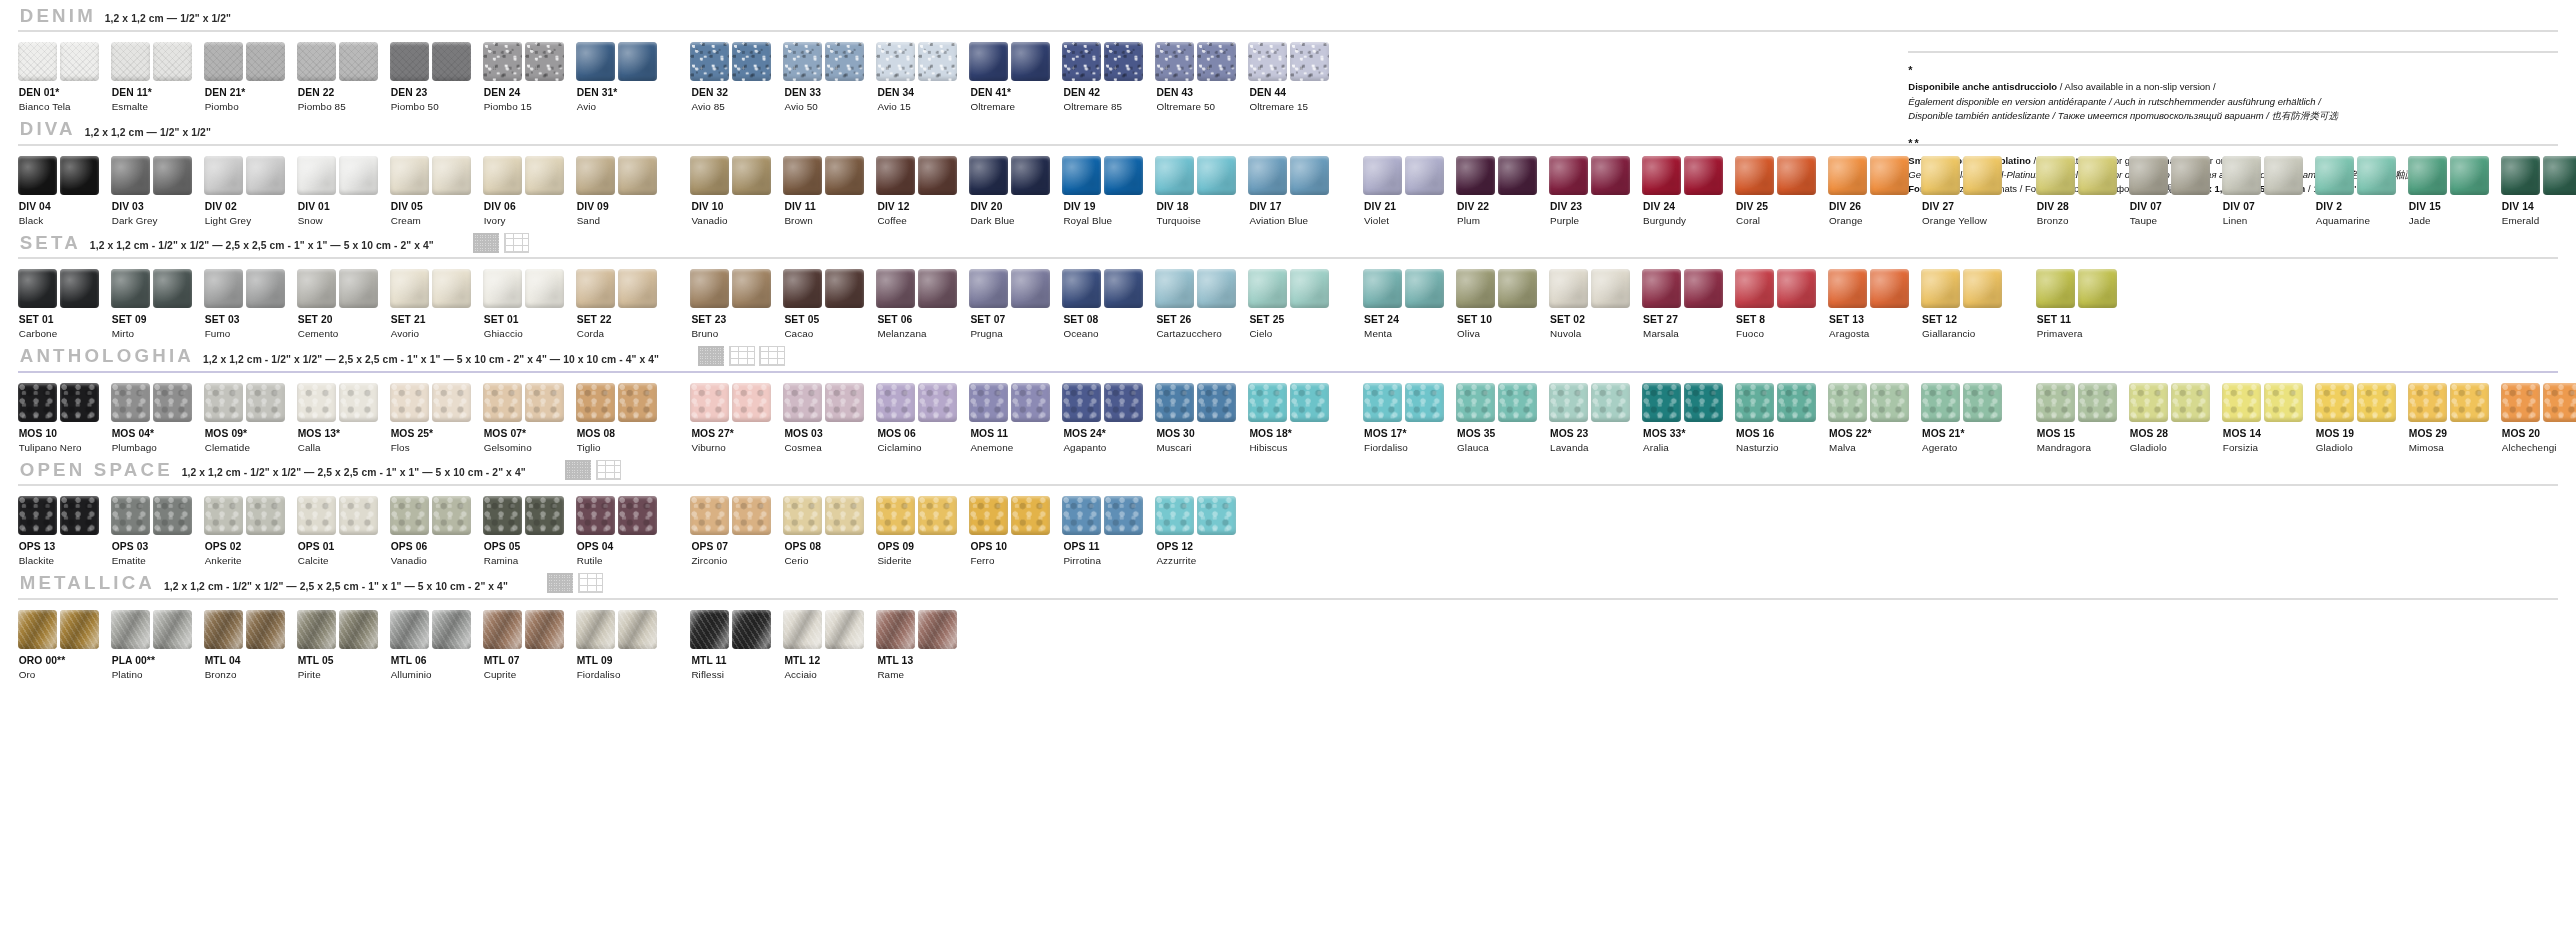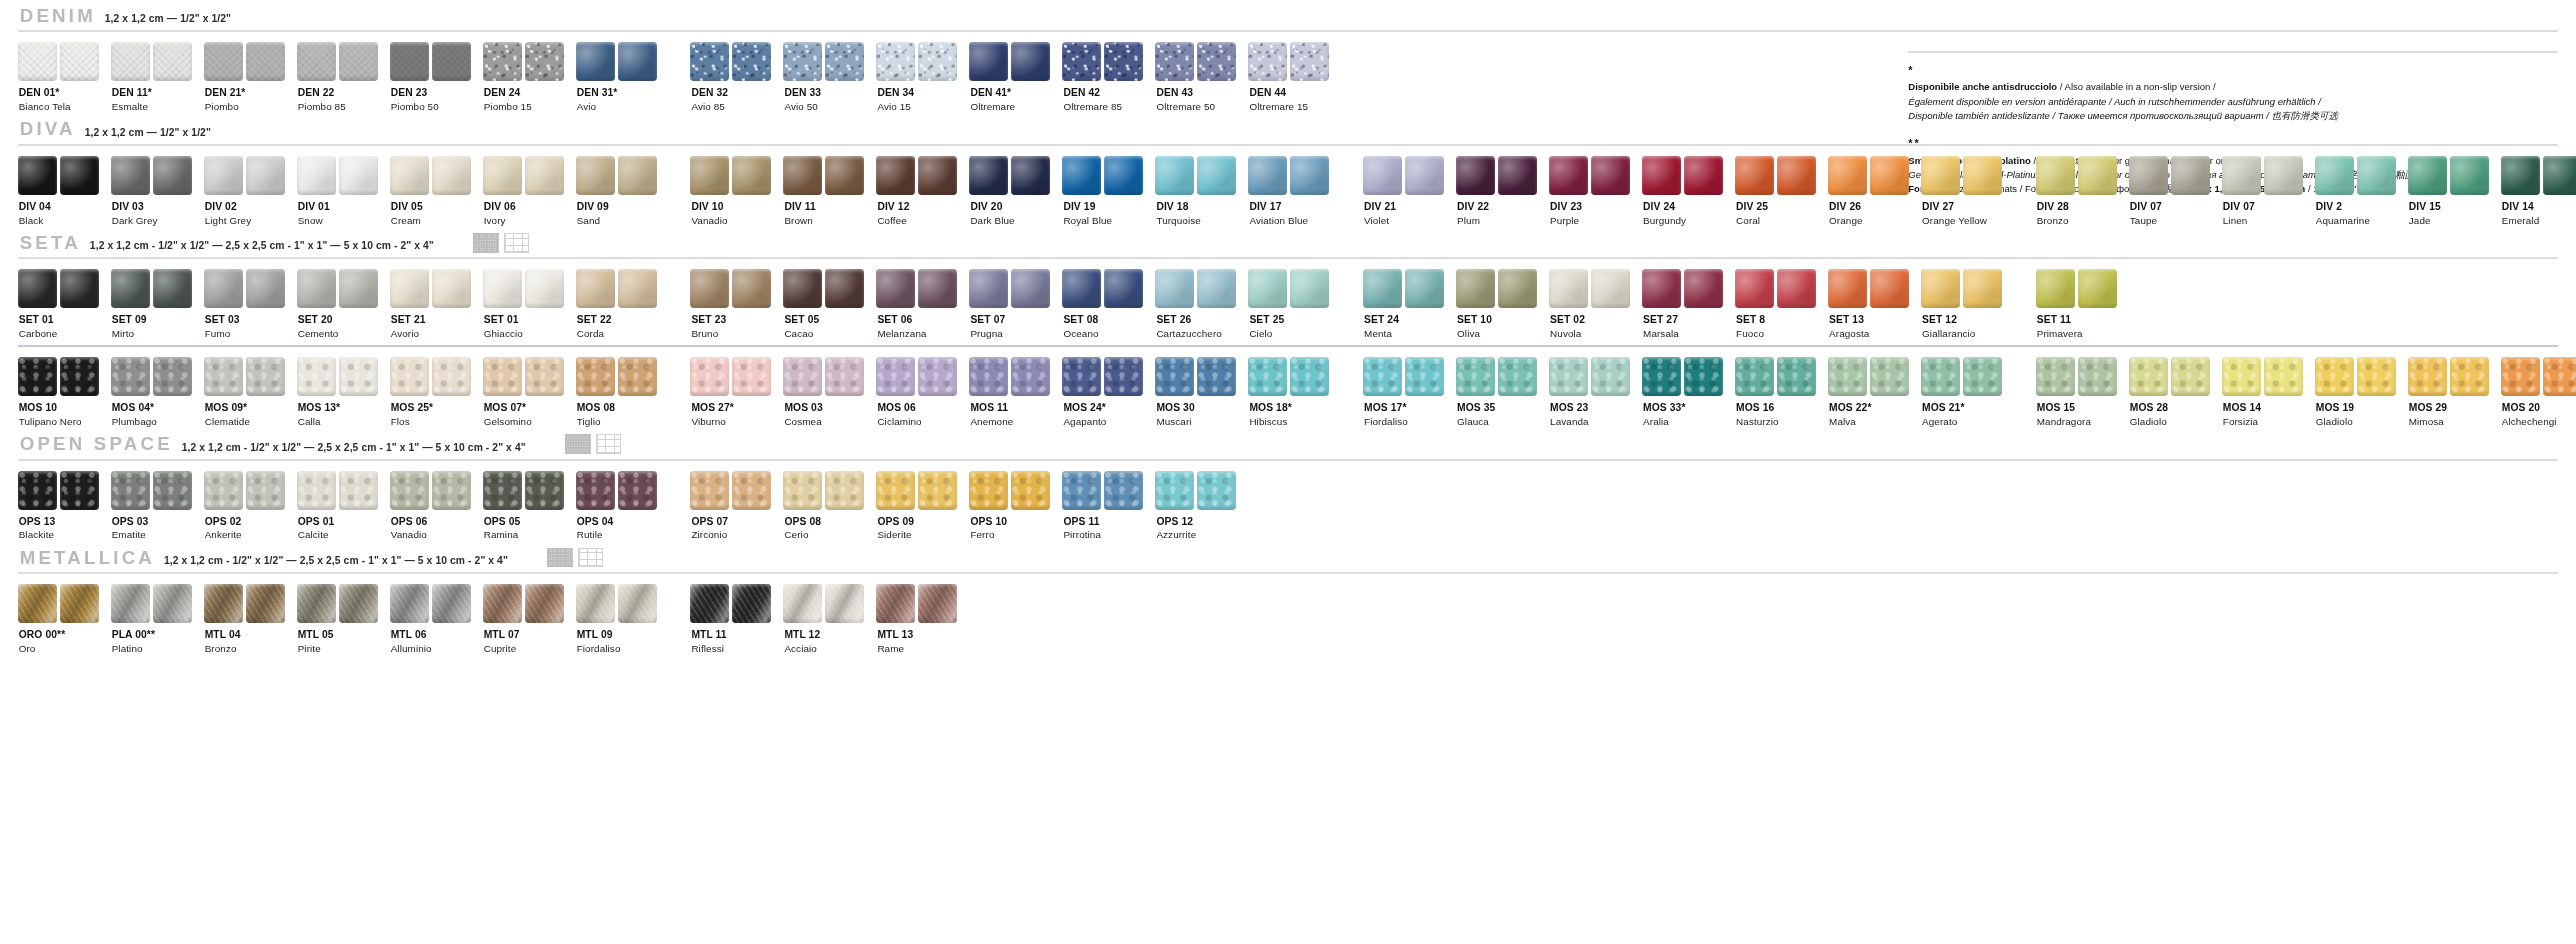--- a/index.html
+++ b/index.html
@@ -813,20 +813,30 @@
               </div>
               <div class="lbl">
                 <div class="code">SET 11</div>
                 <div class="name">Primavera</div>
               </div>
             </div>
           </div>
         </div>
       </div>
       <div class="section">
+        <div class="sec-head">
+          <div class="sec-title">ANTHOLOGHIA</div>
+          <div class="sec-sizes">1,2 x 1,2 cm - 1/2" x 1/2" — 2,5 x 2,5 cm - 1" x 1" — 5 x 10 cm - 2" x 4" — 10 x 10 cm - 4" x 4"</div>
+          <div class="fmt-icons">
+            <div class="fmt-ico g1"></div>
+            <div class="fmt-ico g2"></div>
+            <div class="fmt-ico g3"></div>
+            <div class="fmt-ico g3"></div>
+          </div>
+        </div>
         <div class="sec-rule" style="background: rgb(201, 198, 224);"></div>
         <div class="groups">
           <div class="group">
             <div class="swatch-col">
               <div class="pair">
                 <div class="tile tex-stone" style="background: rgb(28, 28, 30);"></div>
                 <div class="tile tex-stone" style="background: rgb(28, 28, 30);"></div>
               </div>
               <div class="lbl">
                 <div class="code">MOS 10</div>

